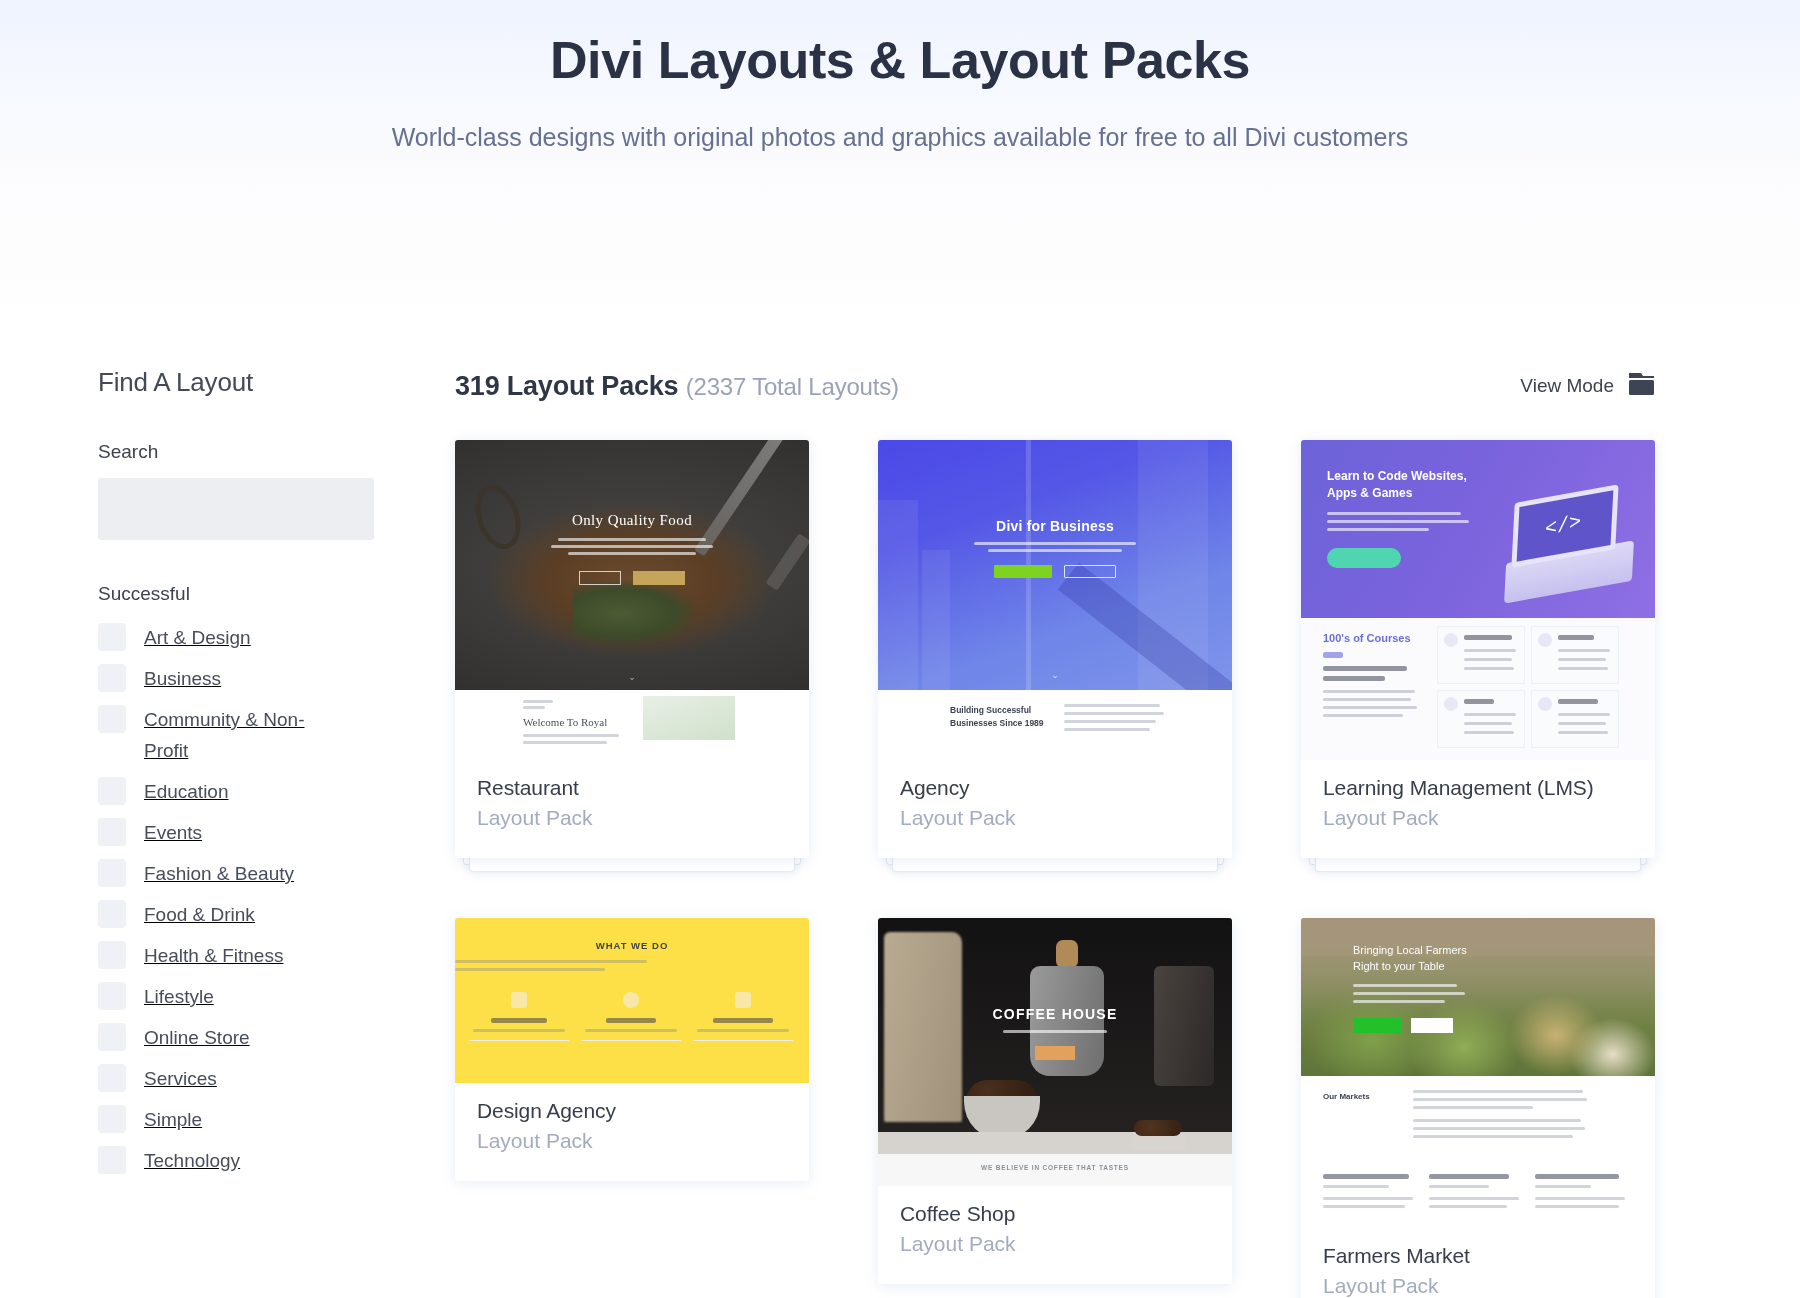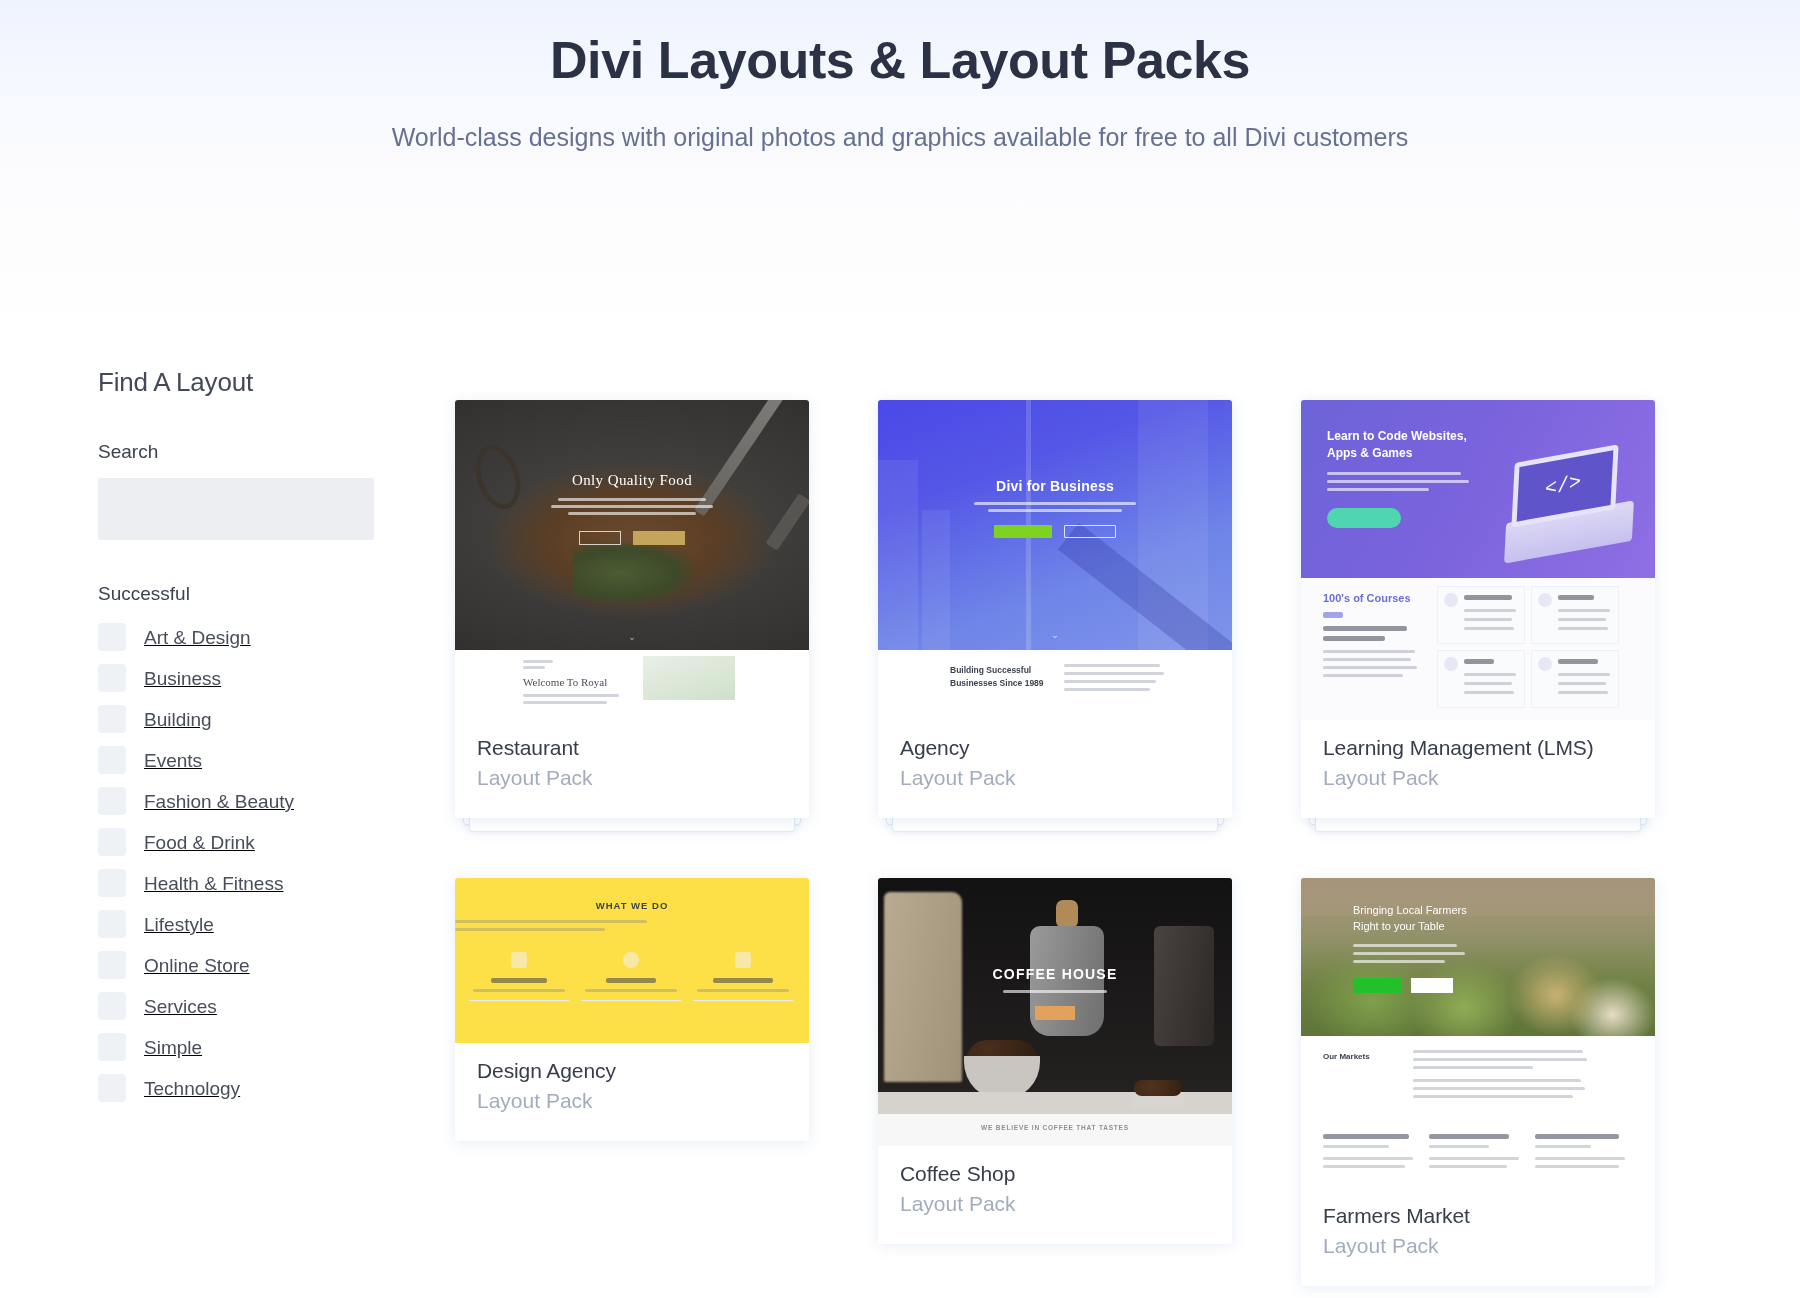--- a/index.html
+++ b/index.html
@@ -548,21 +548,25 @@
         <li class="cat-item">
           <span class="cat-check"></span>
           <span class="cat-name">Art &amp; Design</span>
         </li>
         <li class="cat-item">
           <span class="cat-check"></span>
           <span class="cat-name">Business</span>
         </li>
         <li class="cat-item">
           <span class="cat-check"></span>
-          <span class="cat-name">Building</span>
+          <span class="cat-name">Community &amp; Non-Profit</span>
+        </li>
+        <li class="cat-item">
+          <span class="cat-check"></span>
+          <span class="cat-name">Education</span>
         </li>
         <li class="cat-item">
           <span class="cat-check"></span>
           <span class="cat-name">Events</span>
         </li>
         <li class="cat-item">
           <span class="cat-check"></span>
           <span class="cat-name">Fashion &amp; Beauty</span>
         </li>
         <li class="cat-item">
@@ -591,20 +595,35 @@
         </li>
         <li class="cat-item">
           <span class="cat-check"></span>
           <span class="cat-name">Technology</span>
         </li>
       </ul>
     </aside>
 
     <section class="main">
 
+      <div class="main-head">
+        <div class="count-line">
+          <span>319 Layout Packs</span>
+          <span class="secondary">(2337 Total Layouts)</span>
+        </div>
+        <div class="view-mode">
+          <span class="view-mode-label">View Mode</span>
+          <span class="folder-icon">
+            <svg width="27" height="24" viewBox="0 0 27 24">
+              <path d="M1 5 L1 1 L13 1 L15 4 L26 4 L26 6 L1 6 Z" fill="#3d4455"></path>
+              <rect x="1" y="8" width="25" height="15" rx="1.5" fill="#3d4455"></rect>
+            </svg>
+          </span>
+        </div>
+      </div>
 
       <div class="grid">
 
         <div class="card-wrap">
           <div class="card-stack-2"></div>
           <div class="card-stack-1"></div>
           <div class="card">
             <div class="thumb t-rest">
               <div class="th-inner">
                 <div class="strap"></div>

